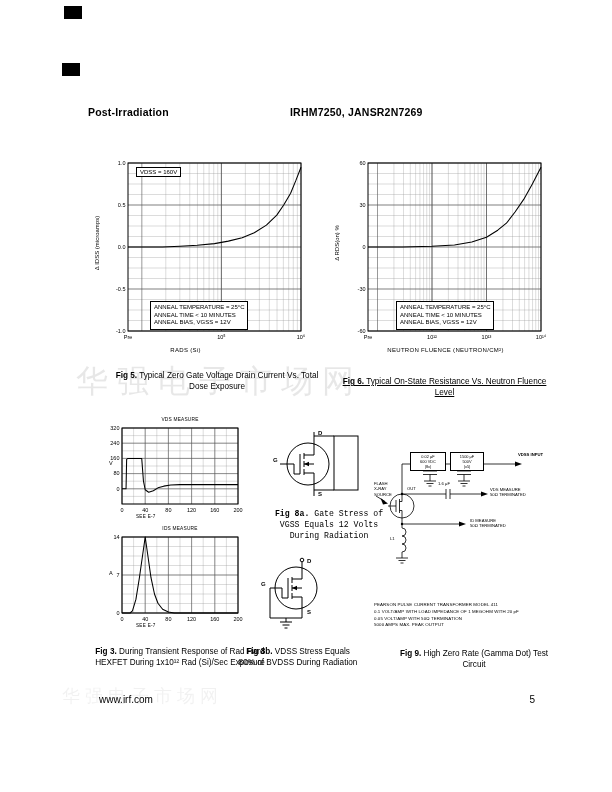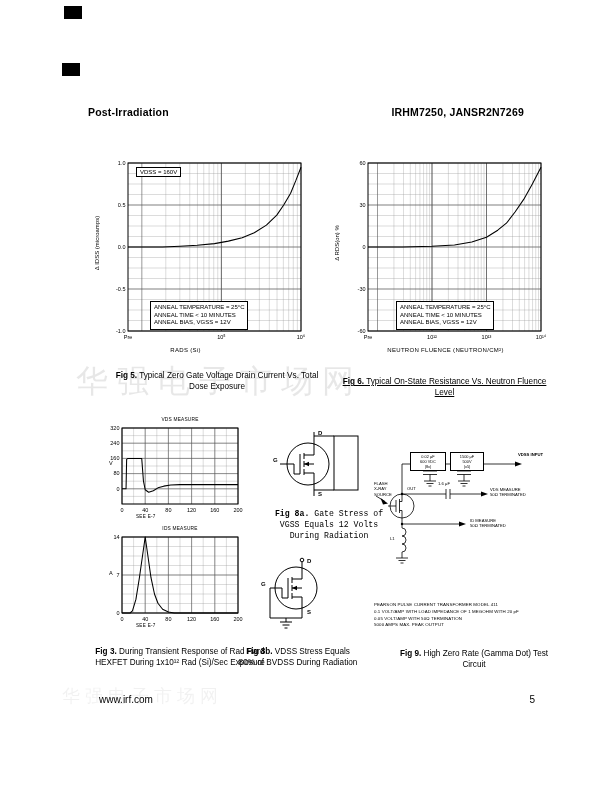--- a/index.html
+++ b/index.html
@@ -30,21 +30,21 @@
   .footer { position:absolute; font-size:10px;margin-left:11px; }
   svg { position:absolute; overflow:visible; font-family:"Liberation Sans", sans-serif; }
 </style>
 </head>
 <body>
 
 <div class="mark" style="left:64px;top:6px;width:18px;height:13px;"></div>
 <div class="mark" style="left:62px;top:63px;width:18px;height:13px;"></div>
 
 <div class="hdr" style="left:88px;top:106px;">Post-Irradiation</div>
-<div class="hdr" style="left:290px;top:106px;width:234px;text-align:right;">IRHM7250, JANSR2N7269</div>
+<div class="hdr" style="left:290px;top:106px;width:234px;text-align:left;">IRHM7250, JANSR2N7269</div>
 
 <div class="wm" style="left:76px;top:360px;">华强电子市场网</div>
 <div class="wm2" style="left:62px;top:684px;">华强电子市场网</div>
 
 <div class="vlabel" style="left:27px;top:240px;width:140px;">Δ IDSS  (microamps)</div>
 <svg style="left:106px;top:159px;" width="199" height="188" viewBox="0 0 199 188">
     <line x1="22" x2="195" y1="172" y2="172" stroke="#9a9a9a" stroke-width="0.35"></line>
     <line x1="22" x2="195" y1="161.5" y2="161.5" stroke="#9a9a9a" stroke-width="0.35"></line>
     <line x1="22" x2="195" y1="151" y2="151" stroke="#9a9a9a" stroke-width="0.35"></line>
     <line x1="22" x2="195" y1="140.5" y2="140.5" stroke="#9a9a9a" stroke-width="0.35"></line>

